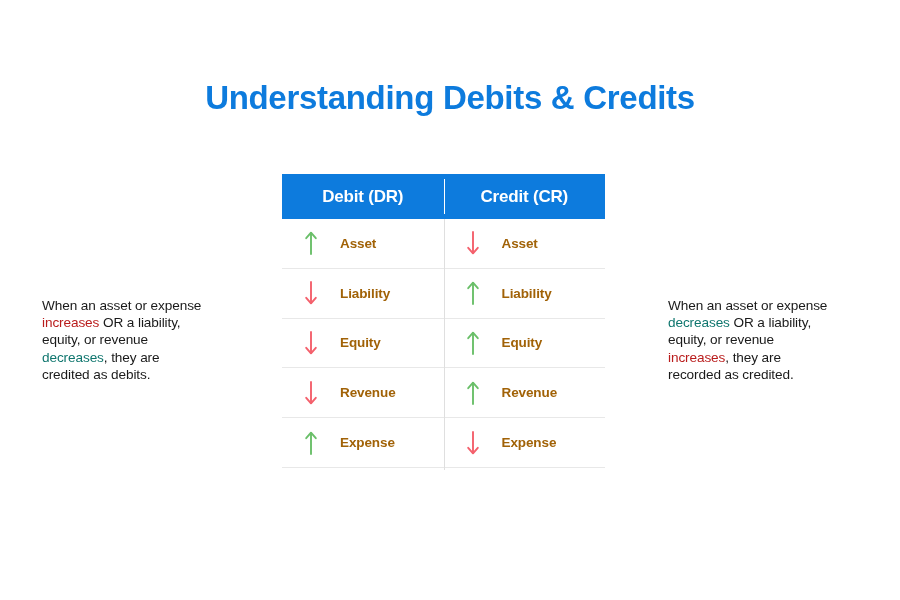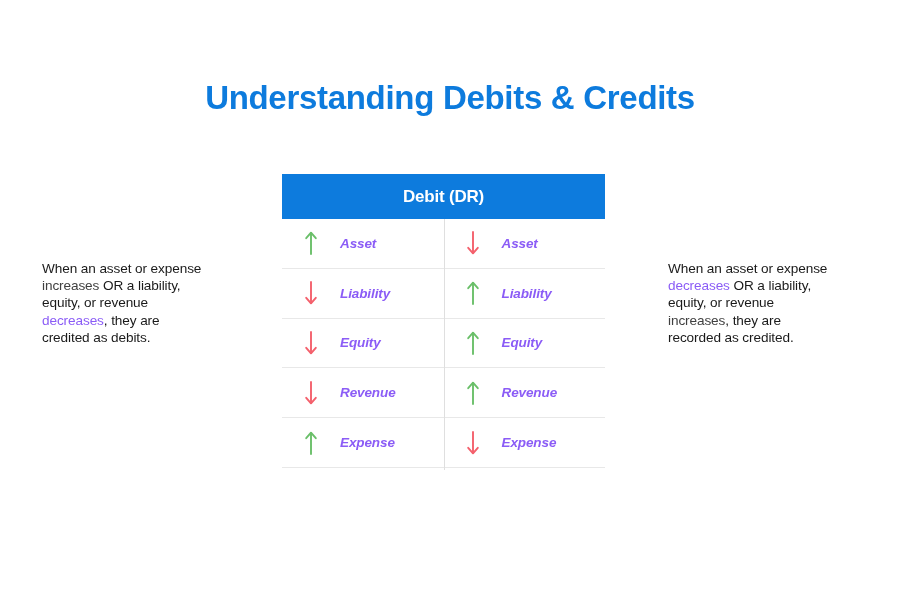--- a/index.html
+++ b/index.html
@@ -76,24 +76,23 @@
   .tcell {
     flex: 1 1 50%;
     display: flex;
     align-items: center;
     padding-left: 22px;
     box-sizing: border-box;
   }
   .cell-label {
     font-size: 13.5px;
     font-weight: bold;
-    color: #8b5cf6;
+    color: #a16207;
     margin-left: 22px;
     letter-spacing: -0.1px;
-    font-style: italic;
   }
   
   #table-body-divider {
     position: absolute;
     left: 50%;
     top: 0;
     height: 251px;
     width: 1px;
     background: #dfdfdf;
   }
@@ -105,36 +104,37 @@
     flex: 0 0 auto;
   }
 
   
   .side-block {
     position: absolute;
     font-size: 13.6px;
     color: #1A1A1A;
     line-height: 17.2px;
     letter-spacing: -0.1px;
+    margin-top: 37px;
   }
   #left-block {
     left: 42px;
     top: 260px;
     width: 215px;
   }
   #right-block {
     left: 668px;
     top: 260px;
     width: 215px;
   }
   .emph-up {
-    color: #404040;
+    color: #b91c1c;
   }
   .emph-down {
-    color: #8b5cf6;
+    color: #0f766e;
   }
   .side-note {
     font-style: italic;
     margin-top: 17px;
     font-size: 13.2px;
     color: #1A1A1A;
   }
   #right-block .side-note {
     padding-left: 3px;
   }
@@ -143,20 +143,23 @@
 <body>
 
 <div id="page-title">Understanding Debits &amp; Credits</div>
 
 <div id="dr-cr-table">
 
   <div class="table-header">
     <div class="head-cell first">
       <span>Debit (DR)</span>
     </div>
+    <div class="head-cell second">
+      <span>Credit (CR)</span>
+    </div>
   </div>
 
   <div class="table-body">
     <div id="table-body-divider"></div>
 
     <div class="trow first">
       <div class="tcell">
         <span class="arrow-slot">
             <svg class="arrow-icon" viewBox="0 0 14 24" xmlns="http://www.w3.org/2000/svg">
               <path d="M7 23 L7 2" stroke="#6ABF69" stroke-width="1.9" fill="none" stroke-linecap="round"></path>

